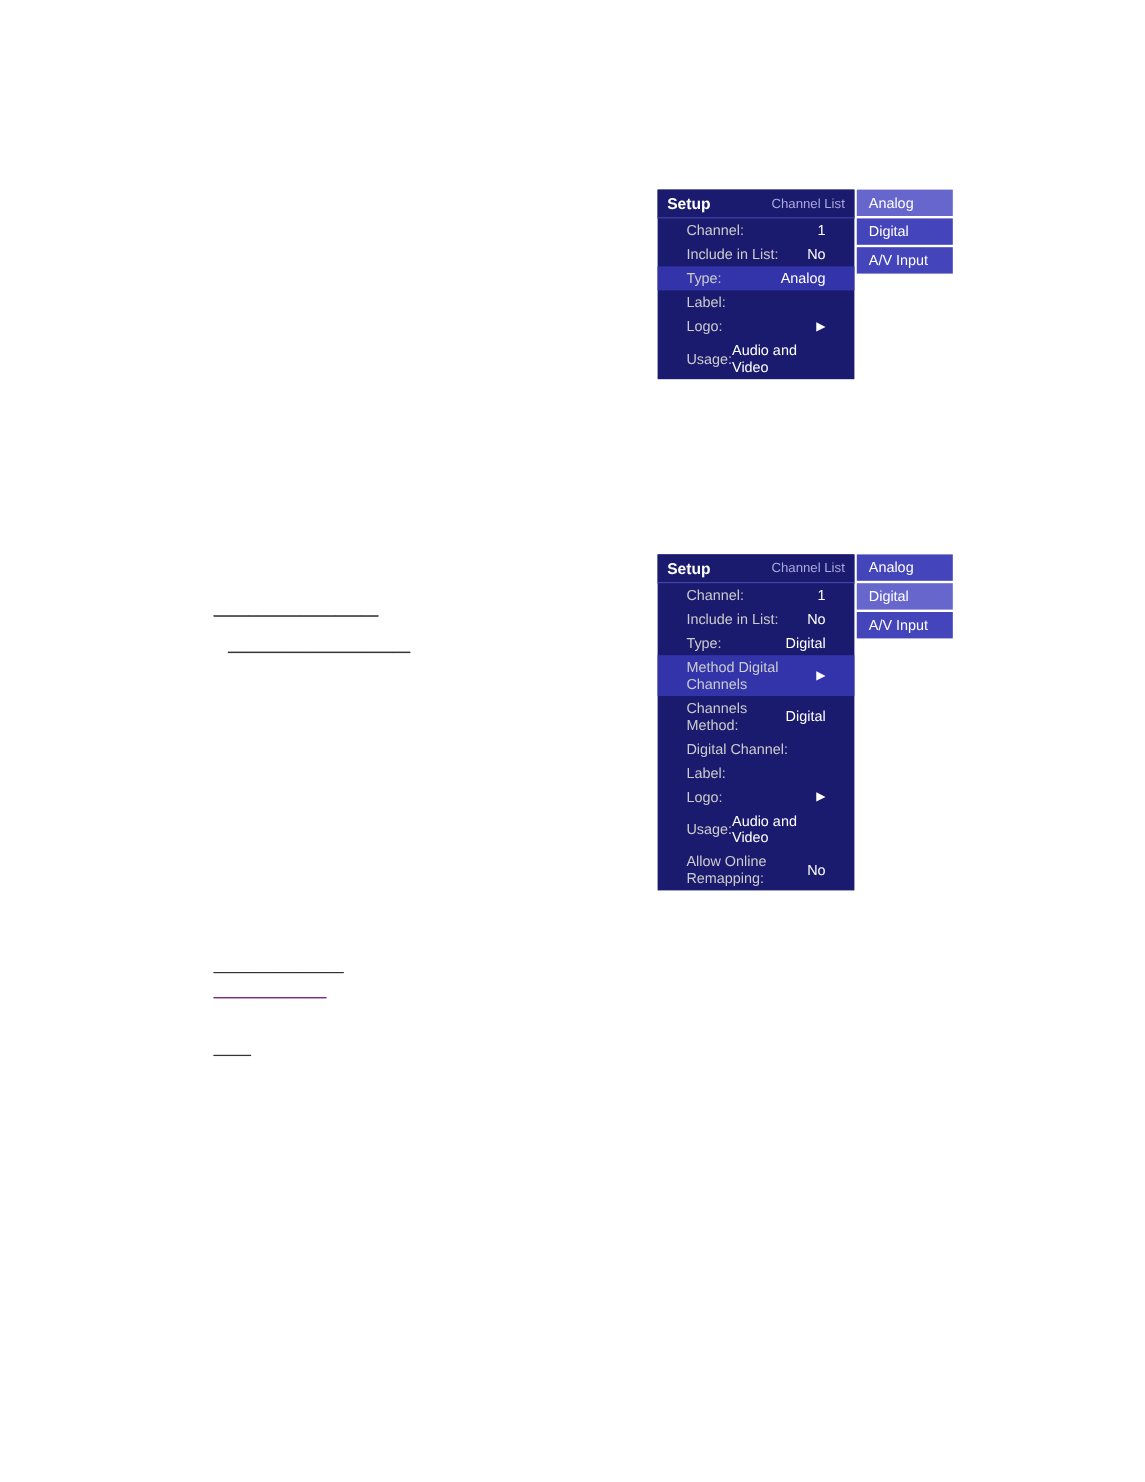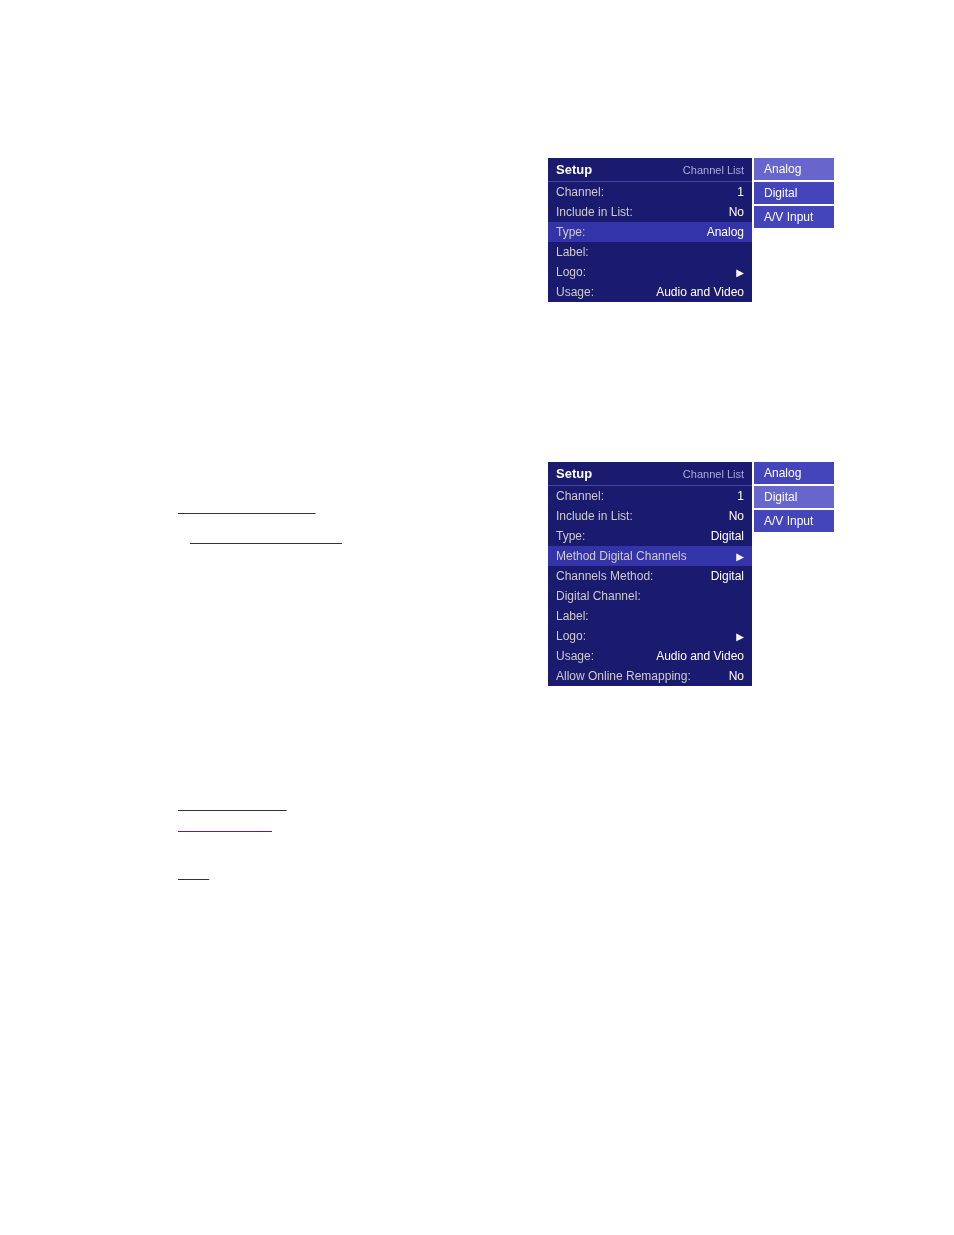--- a/index.html
+++ b/index.html
@@ -18,21 +18,21 @@
     .panel-wrapper {
       position: absolute;
       left: 548px;
       display: flex;
       gap: 2px;
     }
 
     .setup-panel {
       background: #1a1a6e;
       color: #fff;
-      width: 204px;
+      width: 164px;
       padding: 0;
     }
 
     .setup-header {
       background: #1a1a6e;
       border-bottom: 1px solid #4444aa;
       display: flex;
       justify-content: space-between;
       align-items: center;
       padding: 4px 8px;
@@ -46,21 +46,21 @@
 
     .setup-header-subtitle {
       font-size: 11px;
       color: #aaaadd;
     }
 
     .setup-row {
       display: flex;
       justify-content: space-between;
       align-items: center;
-      padding: 3px 8px;
+      padding: 3px 24px;
       font-size: 12px;
       color: #ddd;
       min-height: 20px;
     }
 
     .setup-row.highlighted {
       background: #3333aa;
       color: #fff;
     }
 
@@ -207,20 +207,20 @@
   </div>
   <div class="side-menu" id="panel2-side">
       <div class="side-btn">Analog</div>
       <div class="side-btn active">Digital</div>
       <div class="side-btn">A/V Input</div>
     </div>
 </div>
 
 <div class="label-block" style="top: 500px;">
   <div style="text-decoration:underline; font-weight:bold; color:#333; font-size:13px; margin-bottom:15px;">___________________</div>
-  <div style="text-decoration:underline; font-weight:bold; color:#333; font-size:13px;margin-left:12px;">_____________________</div>
+  <div style="text-decoration:underline; font-weight:normal; color:#333; font-size:13px;margin-left:12px;">_____________________</div>
 </div>
 
 <div class="label-block" style="top: 797px;">
   <div style="text-decoration:underline; font-weight:bold; color:#333; font-size:13px; margin-bottom:6px;">_______________</div>
   <div style="text-decoration:underline; font-weight:bold; color:#701a75; font-size:13px; margin-bottom:32px;">_____________</div>
   <div style="text-decoration:underline; font-weight:bold; color:#333; font-size:14px;">____</div>
 </div>
 
 </body></html>

